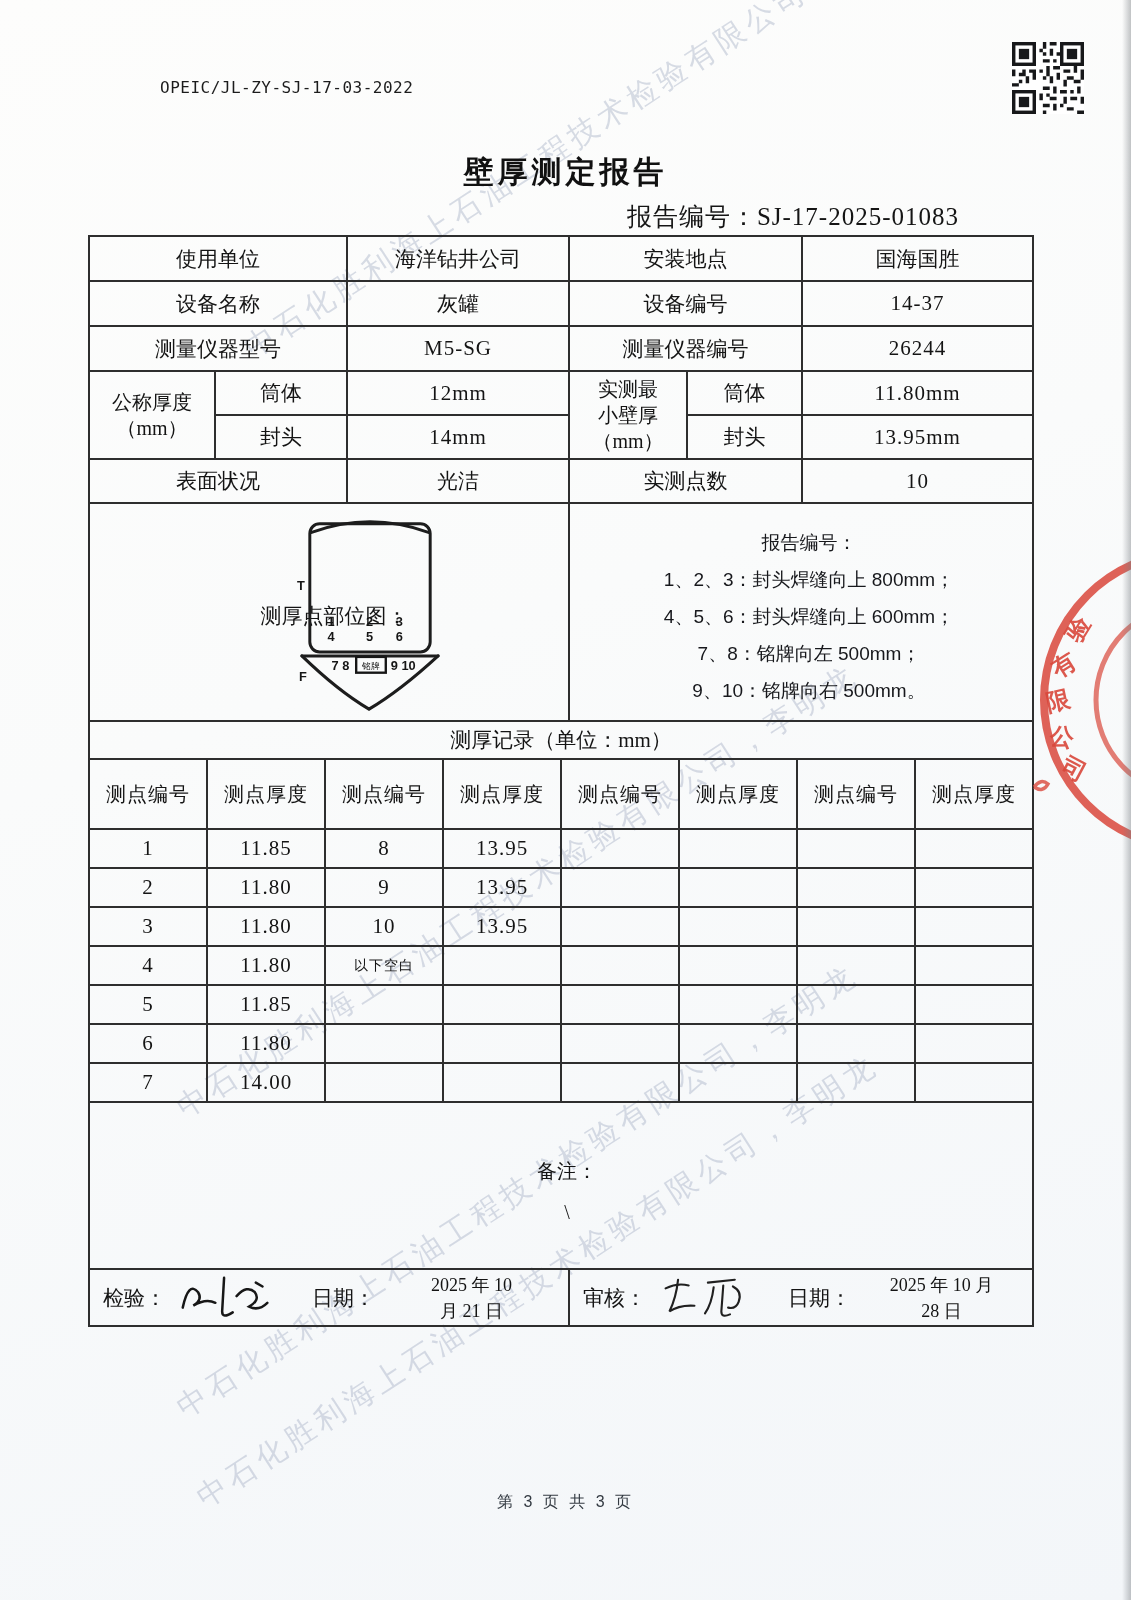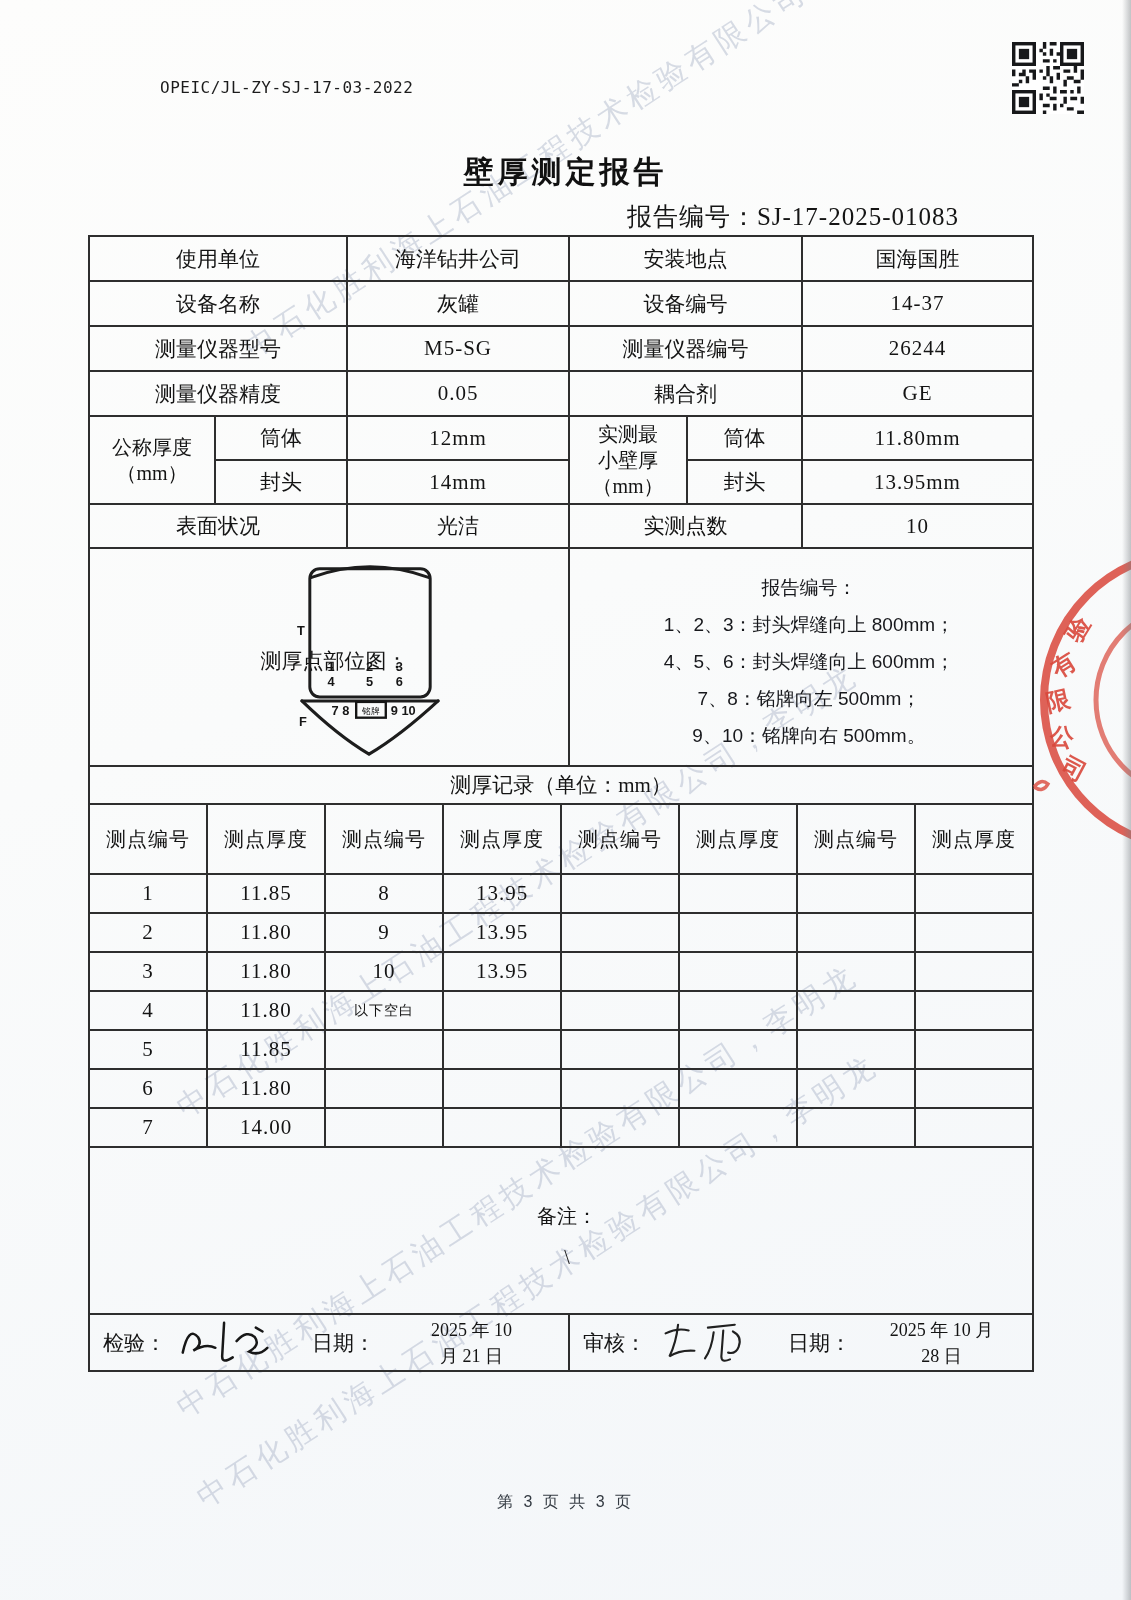--- a/index.html
+++ b/index.html
@@ -137,26 +137,20 @@
         <td>灰罐</td>
         <td>设备编号</td>
         <td class="num">14-37</td>
       </tr>
       <tr class="h45">
         <td>测量仪器型号</td>
         <td class="num">M5-SG</td>
         <td>测量仪器编号</td>
         <td class="num">26244</td>
       </tr>
-      <tr class="h45">
-        <td>测量仪器精度</td>
-        <td class="num">0.05</td>
-        <td>耦合剂</td>
-        <td class="num">GE</td>
-      </tr>
     </tbody>
       </table>
 
     <table class="rt">
       <colgroup>
           <col style="width:126px">
           <col style="width:132px">
           <col style="width:222px">
           <col style="width:118px">
           <col style="width:115px">

